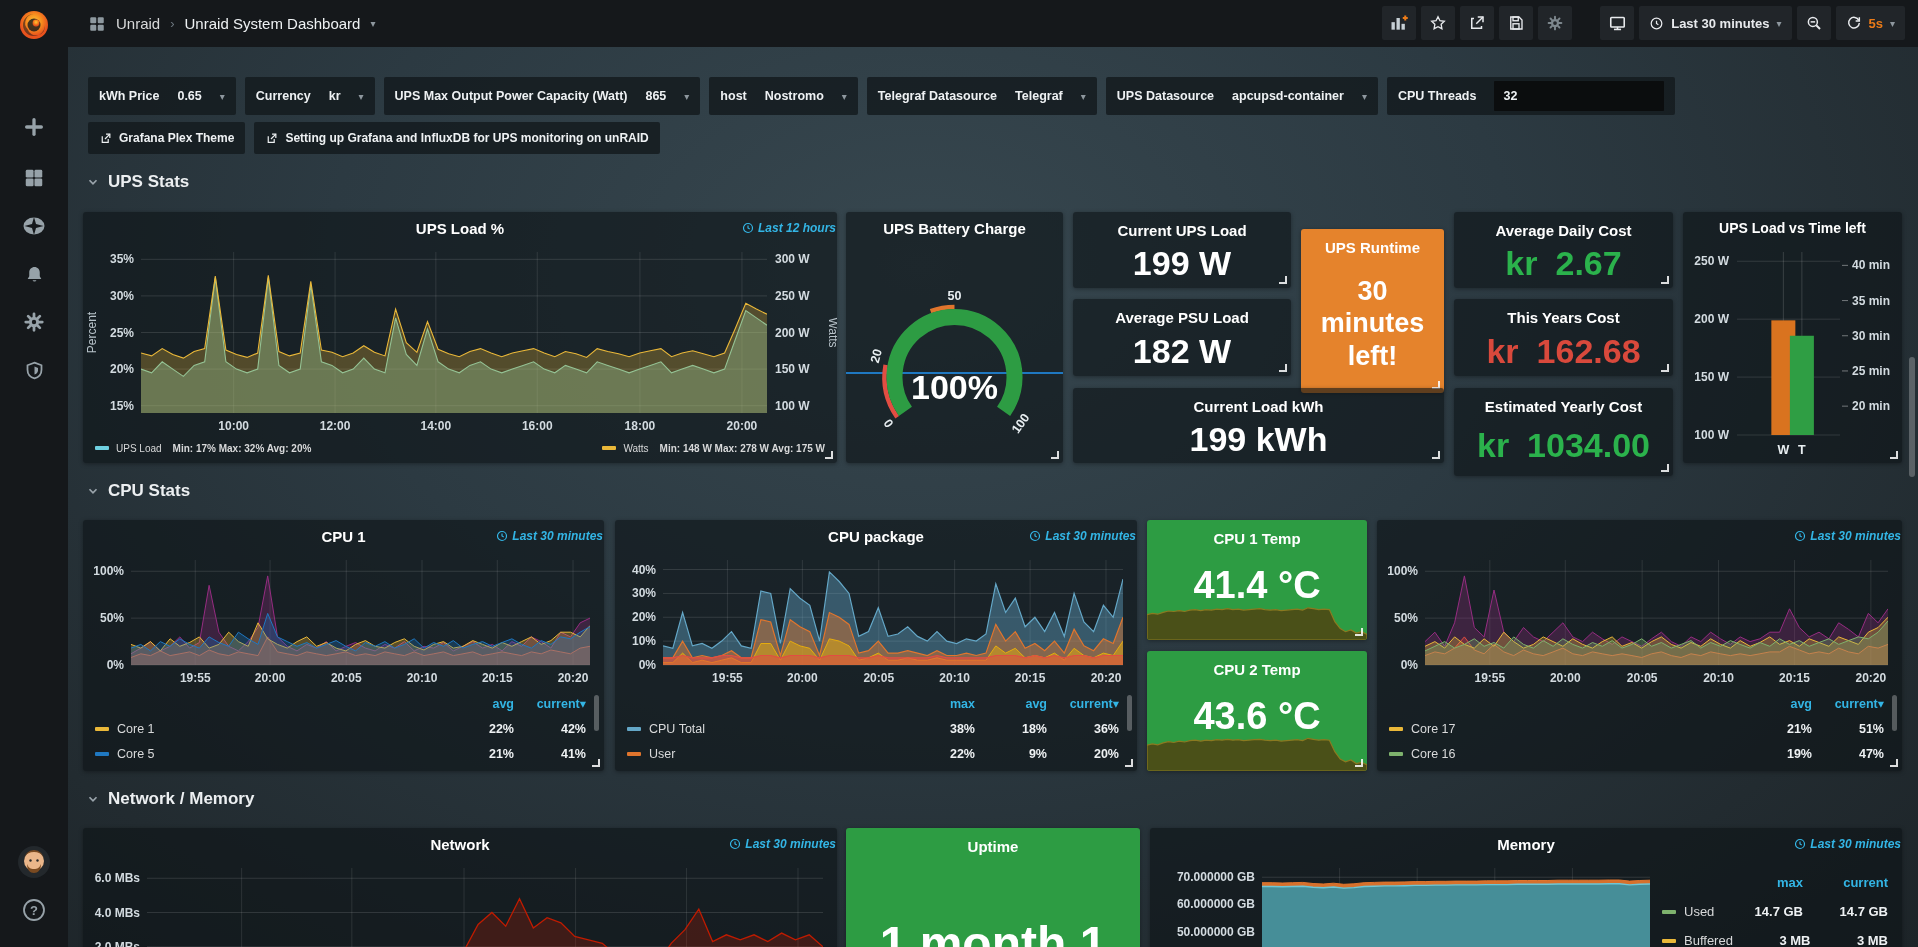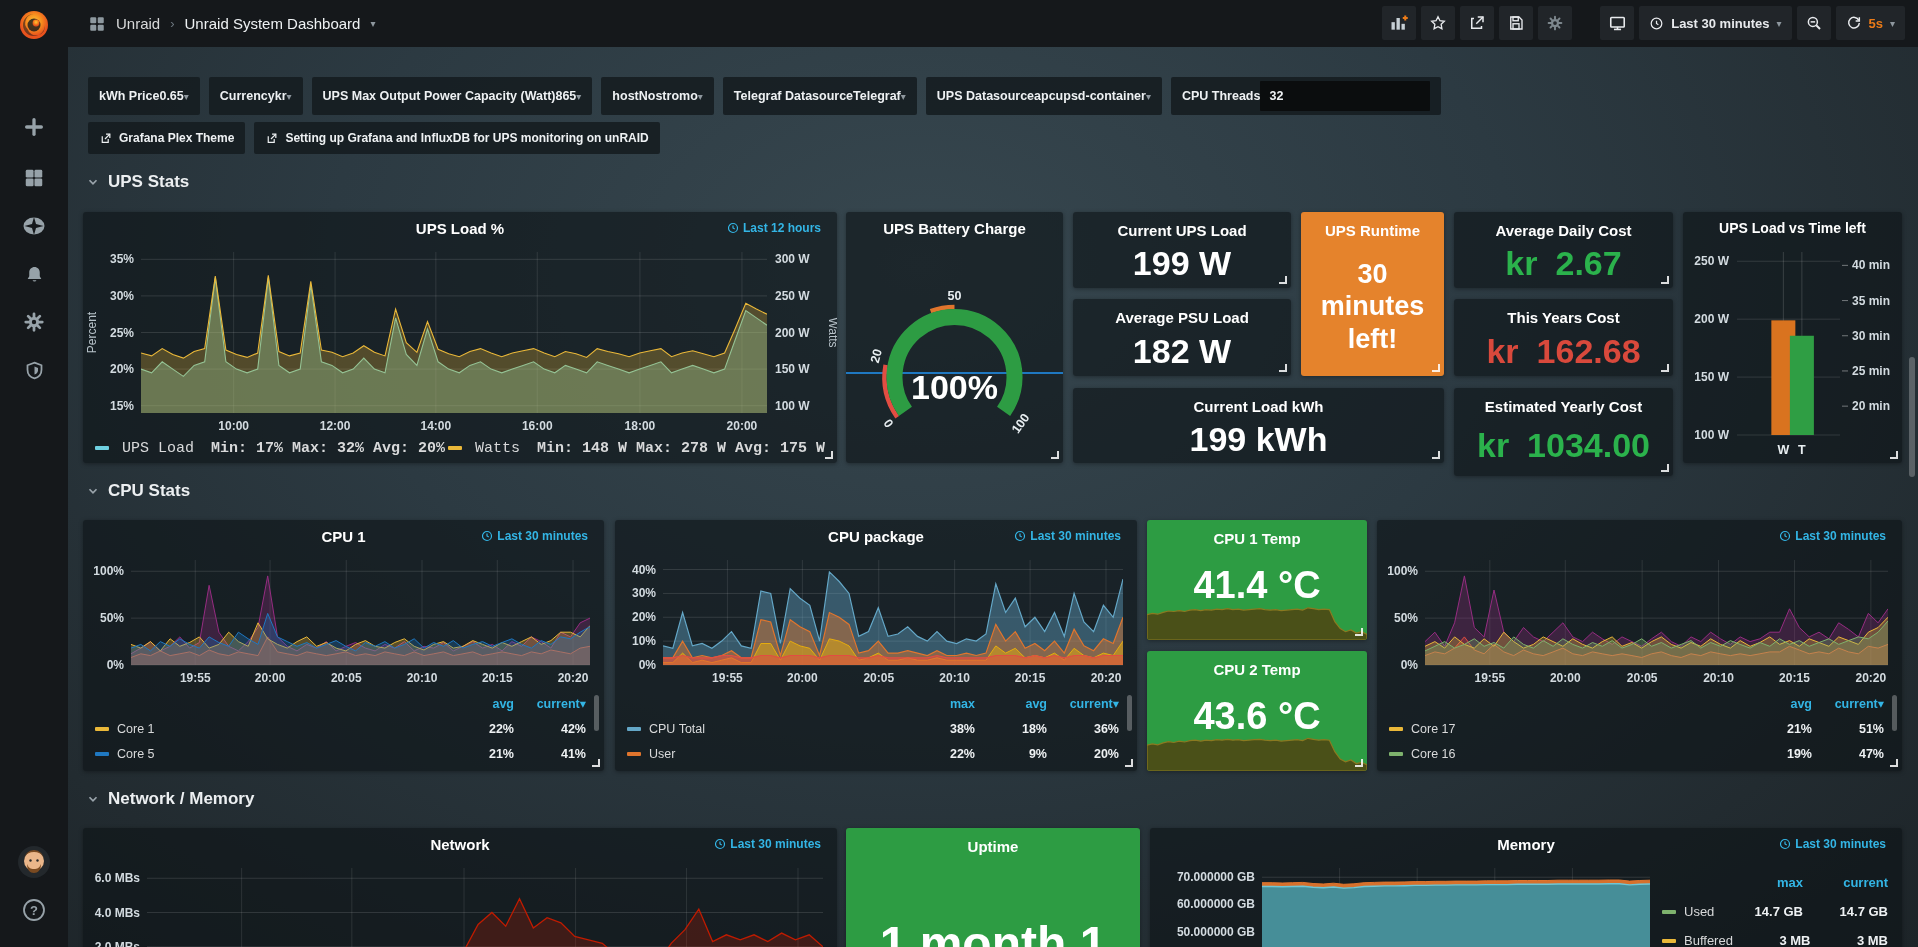--- a/index.html
+++ b/index.html
@@ -21,56 +21,56 @@
   .caret { font-family:"DejaVu Sans",sans-serif; color:#8e979e; font-size:10px; }
   #toolbar { position:absolute; right:13px; top:6px; display:flex; align-items:center; gap:5px; }
   .tool-btn { width:34px; height:34px; background:#212529; border-radius:2px; display:flex; align-items:center; justify-content:center; cursor:pointer; }
   .tool-btn.wide { width:auto; padding:0 10px; gap:7px; }
   .tool-btn .lbl { color:#e8eaed; font-size:13px; font-weight:bold; white-space:nowrap; }
   .tool-btn .orange-lbl { color:#eb7b18; font-size:13px; font-weight:bold; }
   .tool-gap { width:18px; }
 
   
   #vars-row { position:absolute; left:88px; top:77px; display:flex; gap:9px; z-index:5; }
-  .var-box { display:inline-flex; align-items:center; height:38px; background:rgba(20,27,31,0.85); border-radius:2px; padding:0 11px; gap:0; cursor:pointer; }
+  .var-box { display:inline-flex; align-items:center; height:38px; background:rgba(20,27,31,0.85); border-radius:2px; padding:0 11px; gap:18px; cursor:pointer; }
   .var-label { color:#eef1f3; font-size:12.5px; font-weight:bold; white-space:nowrap; }
   .var-value { color:#eef1f3; font-size:12.5px; font-weight:bold; white-space:nowrap; }
   .var-input { height:30px; width:170px; background:#0b0d0e; border:none; color:#eef1f3; font-size:12.5px; font-weight:bold; padding:2px 9px; border-radius:1px; }
   #links-row { position:absolute; left:88px; top:122px; display:flex; gap:9px; z-index:5; }
   .link-box { display:inline-flex; align-items:center; height:30px; background:rgba(20,27,31,0.85); border-radius:2px; padding:16px 11px; gap:7px; cursor:pointer;
     color:#eef1f3; font-size:12px; font-weight:bold; white-space:nowrap; }
 
   
   .section-head { position:absolute; display:flex; align-items:center; gap:8px; color:#eceff1; font-size:17px; font-weight:bold; cursor:pointer; z-index:4; }
   .panel { position:absolute; background:rgba(13,19,23,0.62); border-radius:3px; box-shadow:0 1px 4px rgba(0,0,0,0.35); overflow:hidden; }
   .panel::after { content:""; position:absolute; right:4px; bottom:4px; width:6px; height:6px;
     border-right:2px solid rgba(255,255,255,0.85); border-bottom:2px solid rgba(255,255,255,0.85); }
   .p-head { position:relative; height:32px; flex:none; }
   .p-title { position:absolute; left:0; right:0; top:8px; text-align:center; color:#ffffff; font-size:15px; font-weight:bold; cursor:pointer; }
-  .p-time { position:absolute; right:16px; top:9px; display:flex; align-items:center; gap:4px; color:#33b5e5; font-size:12px; font-weight:bold; cursor:pointer; }
+  .p-time { position:absolute; right:1px; top:9px; display:flex; align-items:center; gap:4px; color:#33b5e5; font-size:12px; font-weight:bold; cursor:pointer;font-style:italic; }
   .panel-flex { display:flex; flex-direction:column; }
   .chart { position:relative; flex:1; overflow:hidden; }
   svg text { font-family:"Liberation Sans","DejaVu Sans",sans-serif; }
 
   
   .stat .s-title { margin-top:10px; text-align:center; color:#ffffff; font-size:15px; font-weight:bold; }
   .stat .s-value { position:absolute; left:0; right:0; top:50%; margin-top:-6px; text-align:center; color:#fff; font-size:34px; font-weight:bold; }
   .stat .s-value.cost { display:flex; justify-content:center; gap:18px; }
   .green-text { color:#2bb24c !important; }
   .red-text { color:#d9493c !important; }
   .panel.green-bg { background:#2d9c43; }
   .panel.orange-bg { background:#e5832c; }
   .runtime-value { position:absolute; left:0; right:0; top:46px; text-align:center; color:#fff; font-size:27px; font-weight:bold; line-height:1.2; padding:0 6px; }
   .temp-value { position:absolute; left:0; right:0; top:44px; text-align:center; color:#fff; font-size:38px; font-weight:bold; }
   .spark { position:absolute; left:0; right:0; bottom:0; height:46px; }
   .uptime-value { position:absolute; left:0; right:0; top:88px; text-align:center; color:#fff; font-size:48px; font-weight:bold; white-space:nowrap; }
 
   
   .legend-row { flex:none; height:26px; display:flex; align-items:center; justify-content:space-between; padding:0 12px 4px 12px; }
-  .legend-item { display:flex; align-items:center; gap:13px; color:#d8d9da; font-size:15px;font-family:Liberation Mono, monospace; }
+  .legend-item { display:flex; align-items:center; gap:7px; color:#d8d9da; font-size:10px; }
   .legend-item b { color:#d8d9da; font-weight:bold; }
   .swatch { width:14px; height:4px; border-radius:1px; flex:none; }
   .legend-table { flex:none; height:82px; position:relative; padding:2px 18px 0 12px; }
   .lt-row { display:flex; align-items:center; height:25px; }
   .lt-name { flex:1; display:flex; align-items:center; gap:8px; color:#d8d9da; font-size:12.5px; cursor:pointer; }
   .lt-val { width:72px; text-align:right; color:#eef1f3; font-size:12.5px; font-weight:bold; }
   .lt-head { color:#33b5e5 !important; font-weight:bold; cursor:pointer; }
   .legend-scroll { position:absolute; right:5px; top:6px; width:5px; height:36px; background:rgba(255,255,255,0.28); border-radius:3px; }
   .legend-side { flex:none; width:240px; padding:8px 14px 0 0; }
   .ls-row { display:flex; align-items:center; height:29px; }
@@ -403,21 +403,21 @@
   </div>
 
   <div class="panel stat" style="left:1073px;top:212px;width:218px;height:76px">
     <div class="s-title">Current UPS Load</div>
     <div class="s-value">199 W</div>
   </div>
   <div class="panel stat" style="left:1073px;top:299px;width:218px;height:77px">
     <div class="s-title">Average PSU Load</div>
     <div class="s-value">182 W</div>
   </div>
-  <div class="panel stat orange-bg" style="left:1301px;top:212px;width:143px;height:164px">
+  <div class="panel stat orange-bg" style="left:1301px;top:229px;width:143px;height:164px">
     <div class="s-title">UPS Runtime</div>
     <div class="runtime-value">30 minutes left!</div>
   </div>
   <div class="panel stat" style="left:1073px;top:388px;width:371px;height:75px">
     <div class="s-title">Current Load kWh</div>
     <div class="s-value">199 kWh</div>
   </div>
 
   <div class="panel stat" style="left:1454px;top:212px;width:219px;height:76px">
     <div class="s-title">Average Daily Cost</div>

